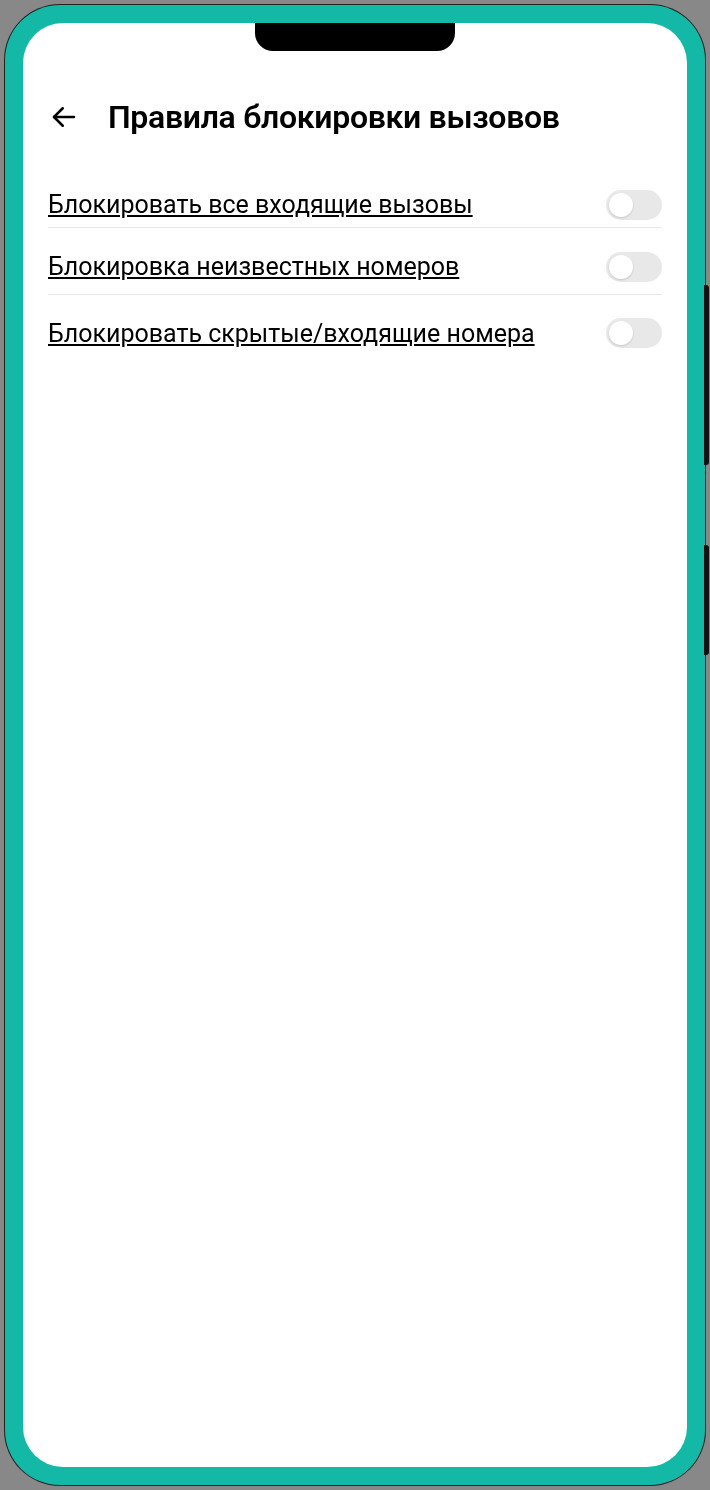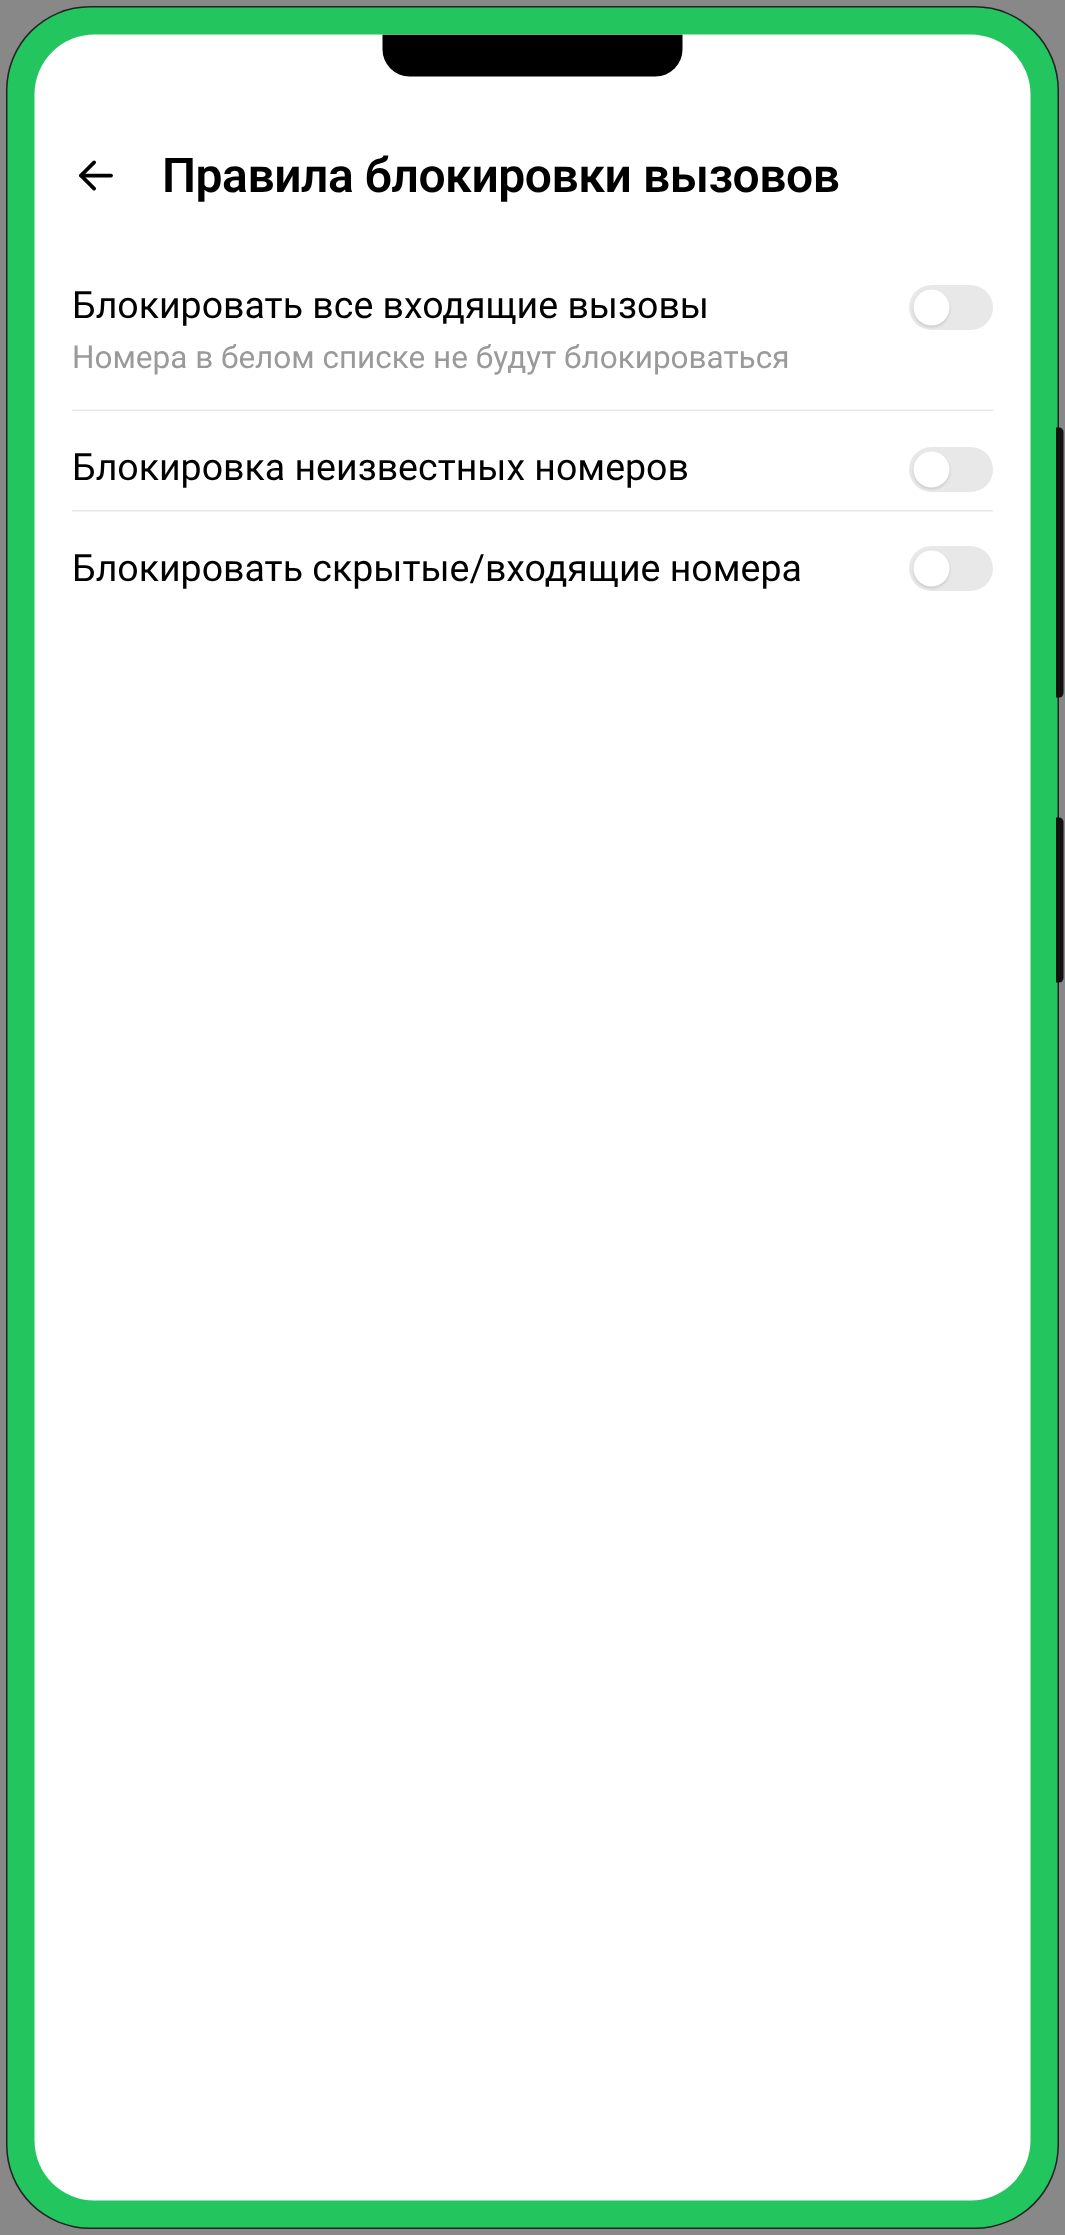--- a/index.html
+++ b/index.html
@@ -12,21 +12,21 @@
       background: #888;
       width: 710px;
       height: 1490px;
       display: flex;
       align-items: center;
       justify-content: center;
     }
     .phone-frame {
       width: 700px;
       height: 1480px;
-      background: #22c55e;
+      background: #14b8a6;
       border-radius: 55px;
       padding: 18px;
       position: relative;
       box-shadow: 0 0 0 1px #222;
     }
     .phone-side-button-1 {
       position: absolute;
       right: -4px;
       top: 280px;
       width: 5px;
@@ -84,20 +84,21 @@
       height: 30px;
     }
     .title {
       font-size: 32px;
       font-weight: 600;
       color: #000;
       letter-spacing: -0.3px;
     }
     .settings-list {
       padding: 0 25px;
+      text-decoration: underline;
     }
     .setting-row {
       display: flex;
       align-items: center;
       justify-content: space-between;
       padding: 22px 0 10px 0;
       gap: 20px;
     }
     .setting-row.with-subtitle {
       padding-bottom: 5px;
@@ -160,21 +161,20 @@
       </div>
 
       <div class="settings-list">
 
         <div class="setting-row with-subtitle">
           <div class="setting-label">Блокировать все входящие вызовы</div>
           <div class="toggle">
             <div class="toggle-knob"></div>
           </div>
         </div>
-        <div class="setting-subtitle">Номера в белом списке не будут блокироваться</div>
         <div class="divider"></div>
 
         <div class="setting-row">
           <div class="setting-label">Блокировка неизвестных номеров</div>
           <div class="toggle">
             <div class="toggle-knob"></div>
           </div>
         </div>
         <div class="divider"></div>
 

